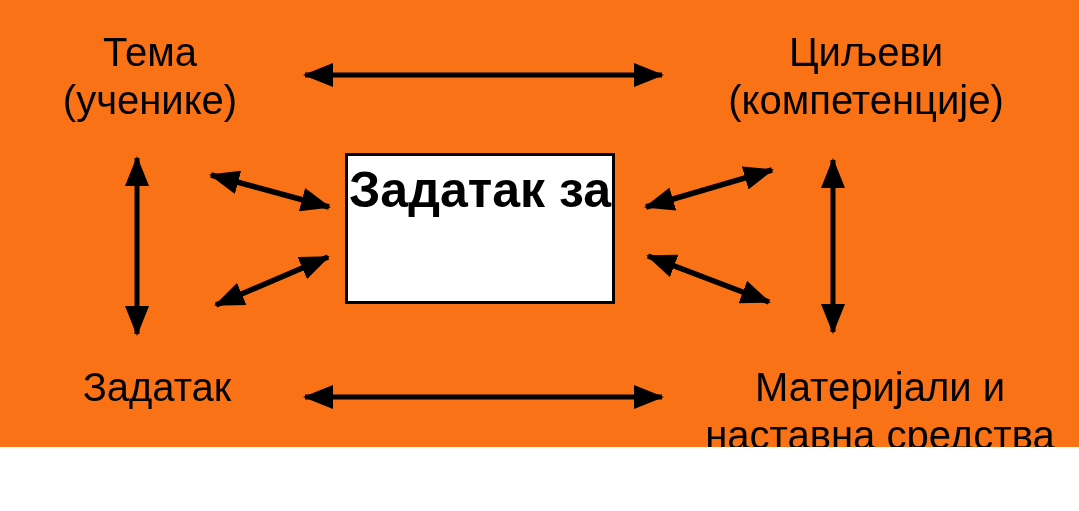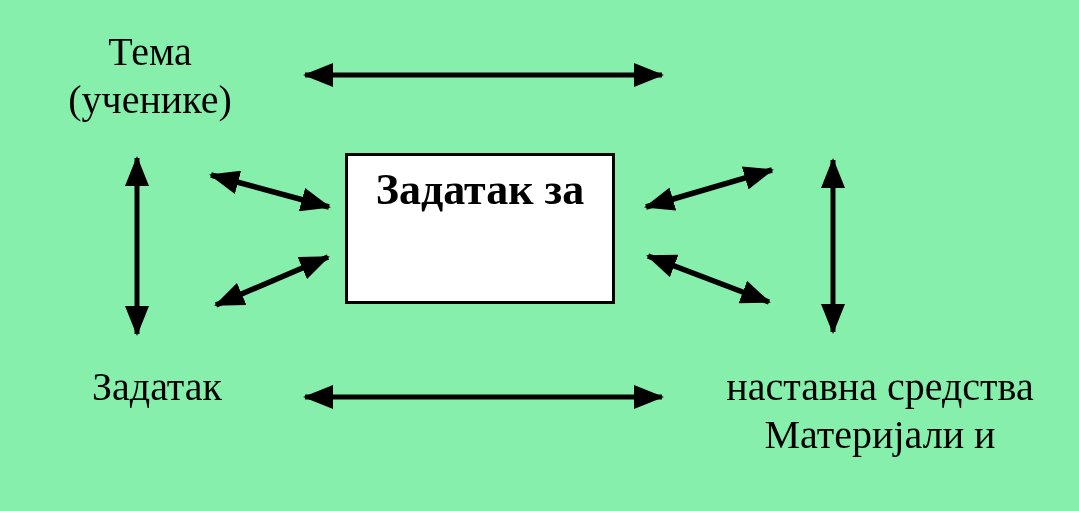--- a/index.html
+++ b/index.html
@@ -3,24 +3,24 @@
 <meta charset="utf-8">
 <style>
   html, body {
     margin: 0;
     padding: 0;
     background: #ffffff;
   }
   .stage {
     position: relative;
     width: 1079px;
-    height: 511px;
-    background: #86efac;
+    height: 447px;
+    background: #f97316;
     color: #000000;
-    font-family: Liberation Serif, serif;
+    font-family: Liberation Sans, sans-serif;
     overflow: hidden;
   }
   .arrows-layer {
     position: absolute;
     left: 0;
     top: 0;
     width: 1079px;
     height: 511px;
   }
   .arrows-layer line {
@@ -44,21 +44,21 @@
     position: absolute;
     left: 345px;
     top: 153px;
     width: 270px;
     height: 151px;
     box-sizing: border-box;
     border: 3px solid #000000;
     background: #ffffff;
     text-align: center;
     font-weight: bold;
-    font-size: 44px;
+    font-size: 50px;
     line-height: 46px;
     padding-top: 11px;
     white-space: nowrap;
   }
   .task-box .line {
     display: block;
   }
 </style>
 </head>
 <body>
@@ -80,27 +80,31 @@
     <line x1="216" y1="305" x2="328" y2="257" stroke-width="5.5" marker-start="url(#ah)" marker-end="url(#ah)"></line>
     <line x1="646" y1="207" x2="772" y2="170" stroke-width="5.5" marker-start="url(#ah)" marker-end="url(#ah)"></line>
     <line x1="648" y1="256" x2="769" y2="302" stroke-width="5.5" marker-start="url(#ah)" marker-end="url(#ah)"></line>
   </svg>
 
   <div class="node-label node-topic">
     <span class="line">Тема</span>
     <span class="line">(ученике)</span>
   </div>
 
+  <div class="node-label node-goals">
+    <span class="line">Циљеви</span>
+    <span class="line">(компетенције)</span>
+  </div>
 
   <div class="task-box">
     <span class="line">Задатак за</span>
   </div>
 
   <div class="node-label node-methods">
     <span class="line">Задатак</span>
   </div>
 
   <div class="node-label node-materials">
+    <span class="line">Материјали и</span>
     <span class="line">наставна средства</span>
-    <span class="line">Материјали и</span>
   </div>
 
 </div>
 
 </body></html>

